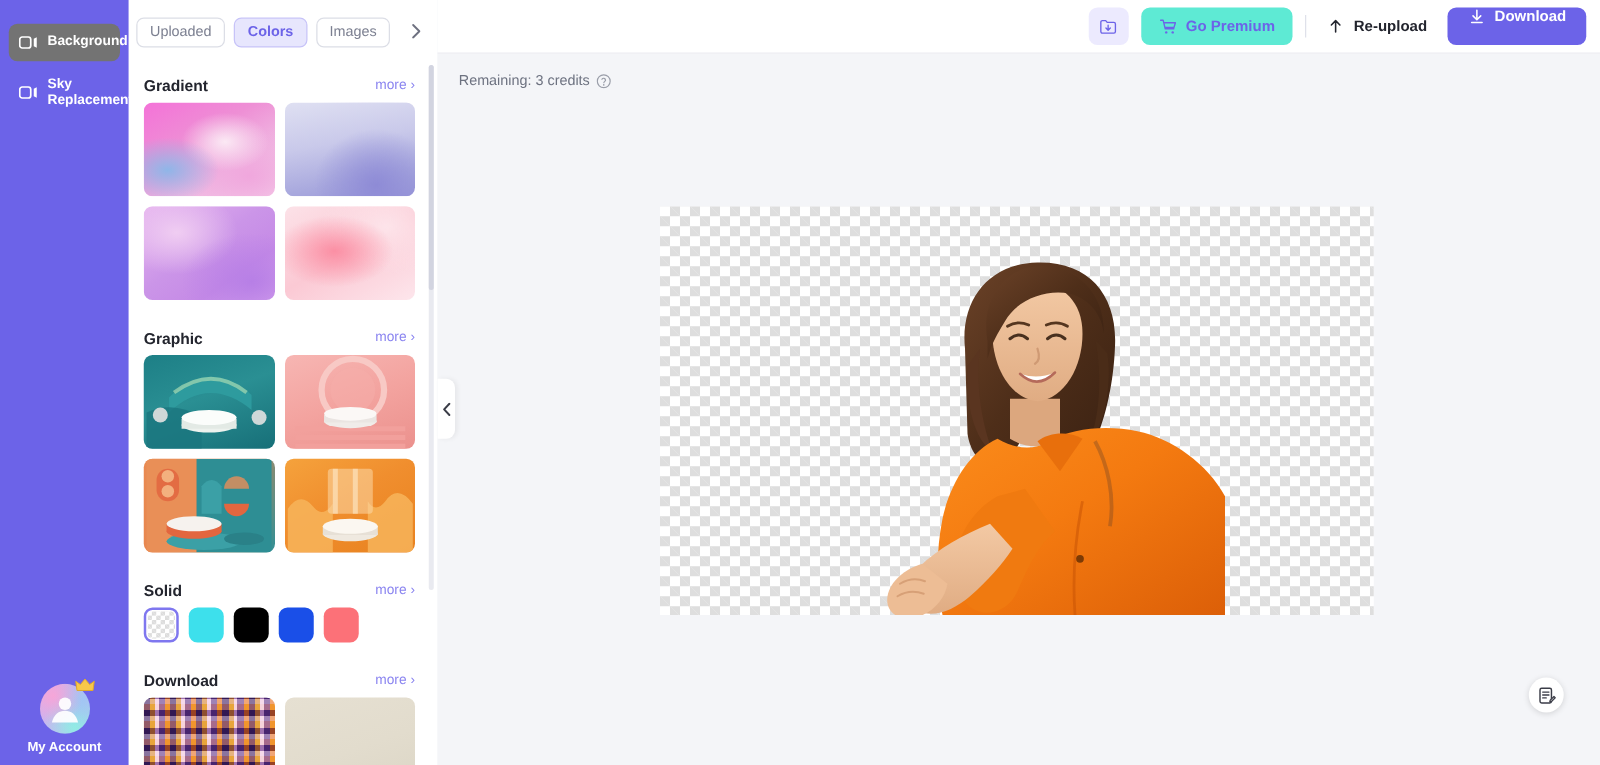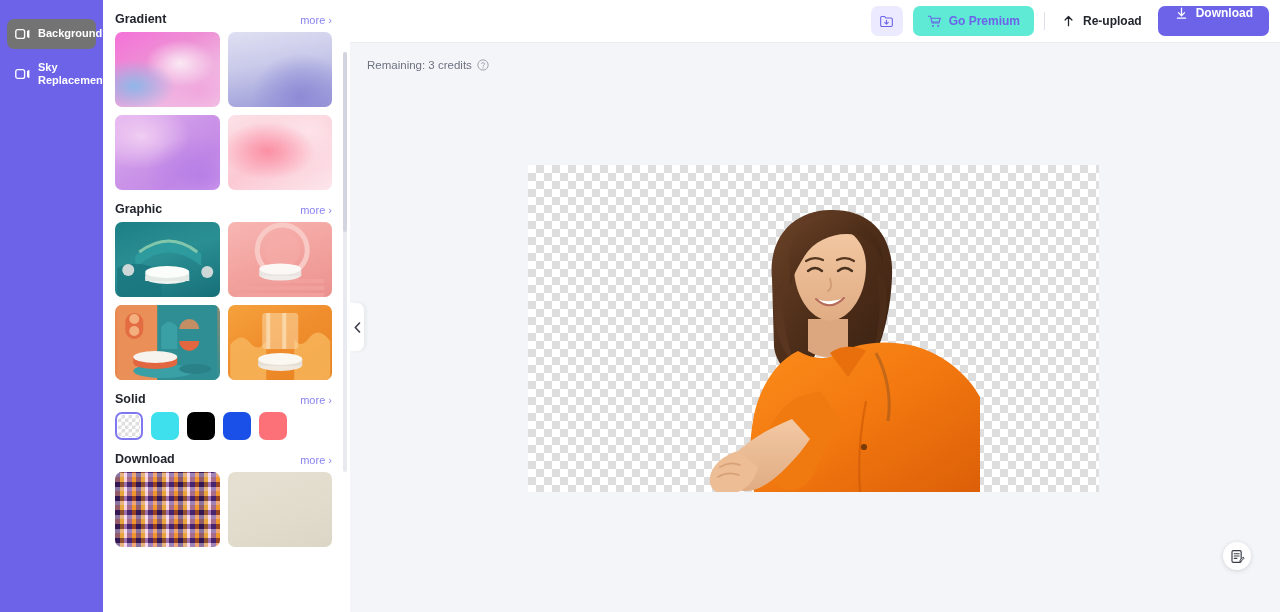--- a/index.html
+++ b/index.html
@@ -86,22 +86,22 @@
     position: absolute; right: 10px; top: 18px;
     width: 14px; height: 14px; cursor: pointer;
     display: flex; align-items: center; justify-content: center;
   }
 
   .scroll-area {
     flex: 1; overflow: hidden; padding: 0 12px 0 6px;
     position: relative;
   }
   .sec-head {
-    display: flex; align-items: flex-end; justify-content: space-between;
-    margin: 12px 6px 6px 6px;
+    display: flex; align-items: flex-start; justify-content: space-between;
+    margin: 24px 6px 6px 6px;
   }
   .sec-title { font-size: 12.5px; font-weight: bold; color: #23252e; }
   .sec-more { font-size: 11px; color: #8a84f0; cursor: pointer; }
   .grid2 { display: grid; grid-template-columns: 1fr 1fr; gap: 8px; padding: 0 6px; }
   .thumb {
     height: 75px; border-radius: 7px; cursor: pointer; overflow: hidden;
     position: relative;
   }
   .sw-row { display: flex; gap: 8px; padding: 0 6px; }
   .sw {
@@ -214,24 +214,48 @@
       </div>
       <div class="nav-item tall">
         <svg class="nav-ico" viewBox="0 0 20 16">
           <rect x="1" y="2.5" width="11" height="11" rx="2.5" fill="none" stroke="#ffffff" stroke-width="1.7"></rect>
           <path d="M15 4.2 L15 11.8 L18 13.2 L18 2.8 Z" fill="#ffffff"></path>
         </svg>
         <span>Sky<br>Replacement</span>
       </div>
     </div>
 
+    <div class="account">
+      <div class="avatar-wrap">
+        <div class="avatar">
+          <svg class="avatar-person" viewBox="0 0 40 40">
+            <circle cx="20" cy="16" r="5" fill="#ffffff" opacity=".92"></circle>
+            <path d="M9.5 31 C11 24.5 15.2 21.6 20 21.6 C24.8 21.6 29 24.5 30.5 31 Z" fill="#ffffff" opacity=".92"></path>
+          </svg>
+        </div>
+        <svg class="crown" width="16" height="13" viewBox="0 0 16 13">
+          <path d="M1.6 10.4 L0.6 3 L4.3 5.6 L8 1.2 L11.7 5.6 L15.4 3 L14.4 10.4 Z" fill="#f7c84a" stroke="#e0a92e" stroke-width=".8" stroke-linejoin="round"></path>
+        </svg>
+      </div>
+      <div class="account-label">My Account</div>
+    </div>
   </div>
 
   <div class="panel">
 
+    <div class="tabs">
+      <div class="tab">Uploaded</div>
+      <div class="tab active">Colors</div>
+      <div class="tab">Images</div>
+      <div class="tab-next">
+        <svg width="8" height="12" viewBox="0 0 8 12">
+            <path d="M1.5 1 L6.5 6 L1.5 11" fill="none" stroke="#6e7180" stroke-width="1.5" stroke-linecap="round" stroke-linejoin="round"></path>
+          </svg>
+      </div>
+    </div>
 
     <div class="scroll-area">
 
       <div class="sec-head">
         <span class="sec-title">Gradient</span>
         <span class="sec-more"><span>more</span> ›</span>
       </div>
       <div class="grid2">
         <div class="thumb" style="background:
                radial-gradient(ellipse at 18% 72%, #8fb6e8 0%, rgba(143,182,232,0) 34%),

